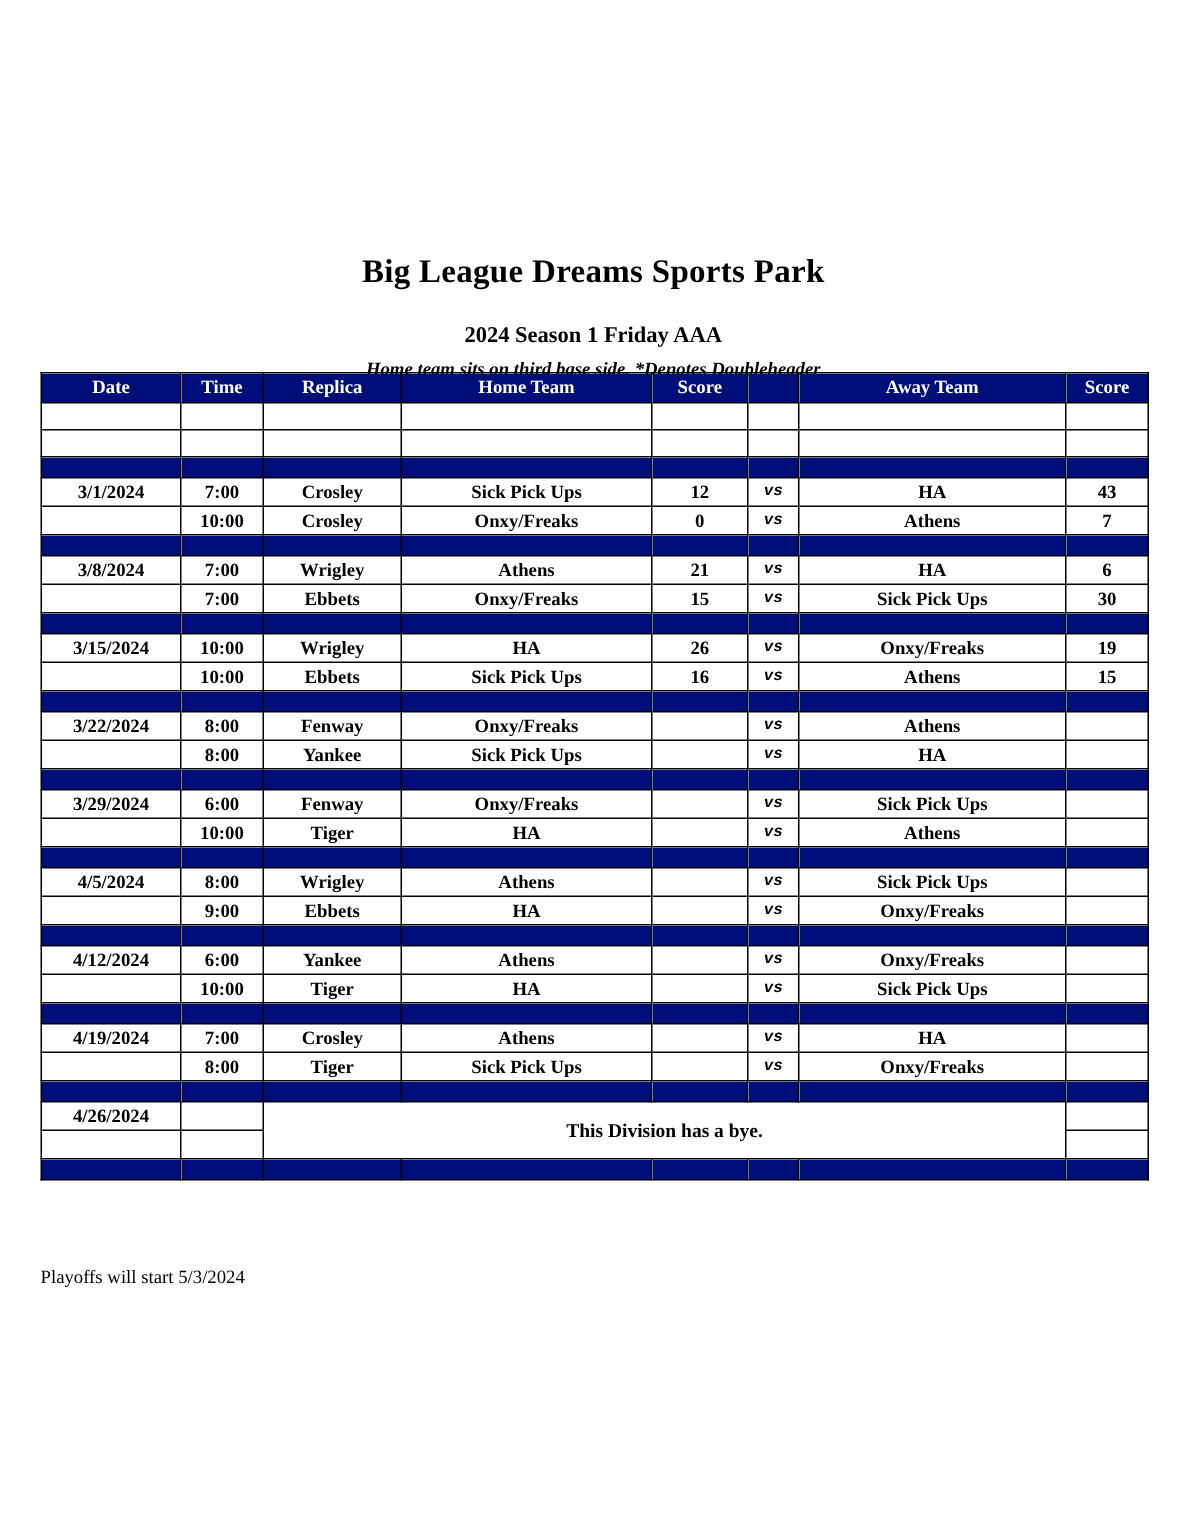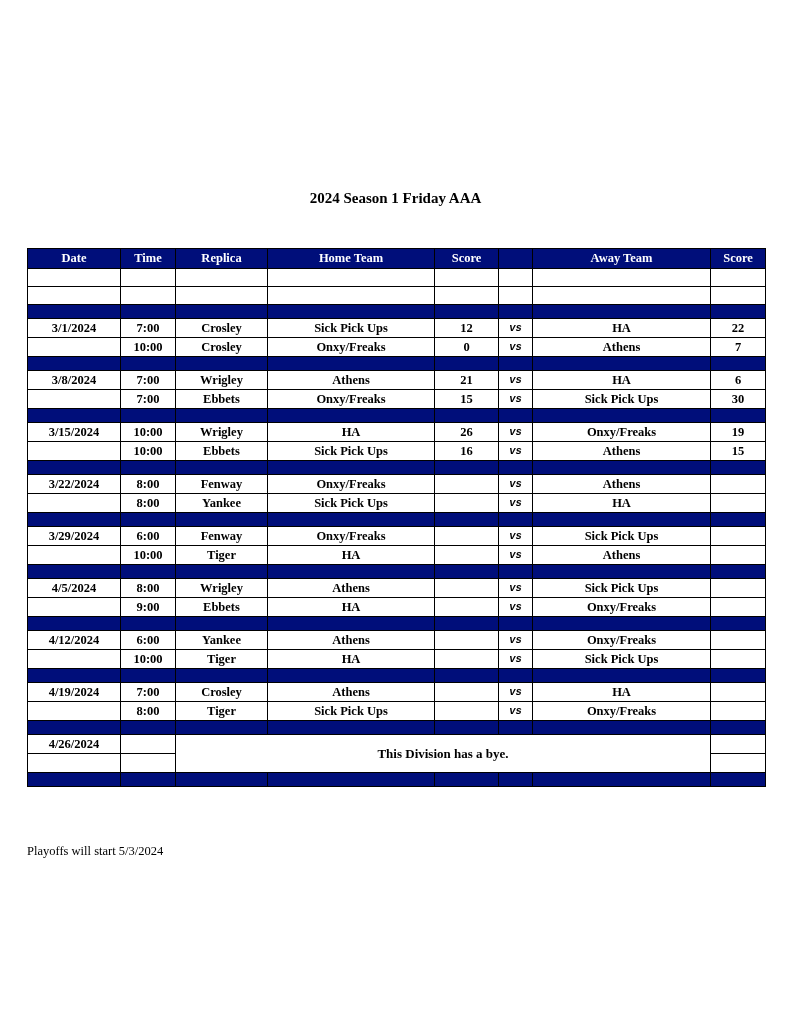--- a/index.html
+++ b/index.html
@@ -136,21 +136,23 @@
     font-weight: normal;
     font-family: "Liberation Serif", serif;
   }
 </style>
 </head>
 <body>
 
 <div class="page">
 
   <div class="titles">
+    <div class="title-main">Big League Dreams Sports Park</div>
     <div class="title-sub">2024 Season 1 Friday AAA</div>
+    <div class="title-note">Home team sits on third base side.  *Denotes Doubleheader</div>
   </div>
 
   <div class="sched-wrap">
     <table class="sched">
       <colgroup>
         <col class="c-date">
           <col class="c-time">
           <col class="c-replica">
           <col class="c-home">
         <col class="c-hscore">
@@ -200,21 +202,21 @@
             <td></td>
           </tr>
           <tr class="game">
             <td>3/1/2024</td>
             <td>7:00</td>
             <td>Crosley</td>
             <td>Sick Pick Ups</td>
             <td>12</td>
             <td class="vs">vs</td>
             <td class="hl">HA</td>
-            <td class="hl">22</td>
+            <td class="hl">43</td>
           </tr>
           <tr class="game">
             <td></td>
             <td>10:00</td>
             <td>Crosley</td>
             <td>Onxy/Freaks</td>
             <td>0</td>
             <td class="vs">vs</td>
             <td class="hl">Athens</td>
             <td class="hl">7</td>

